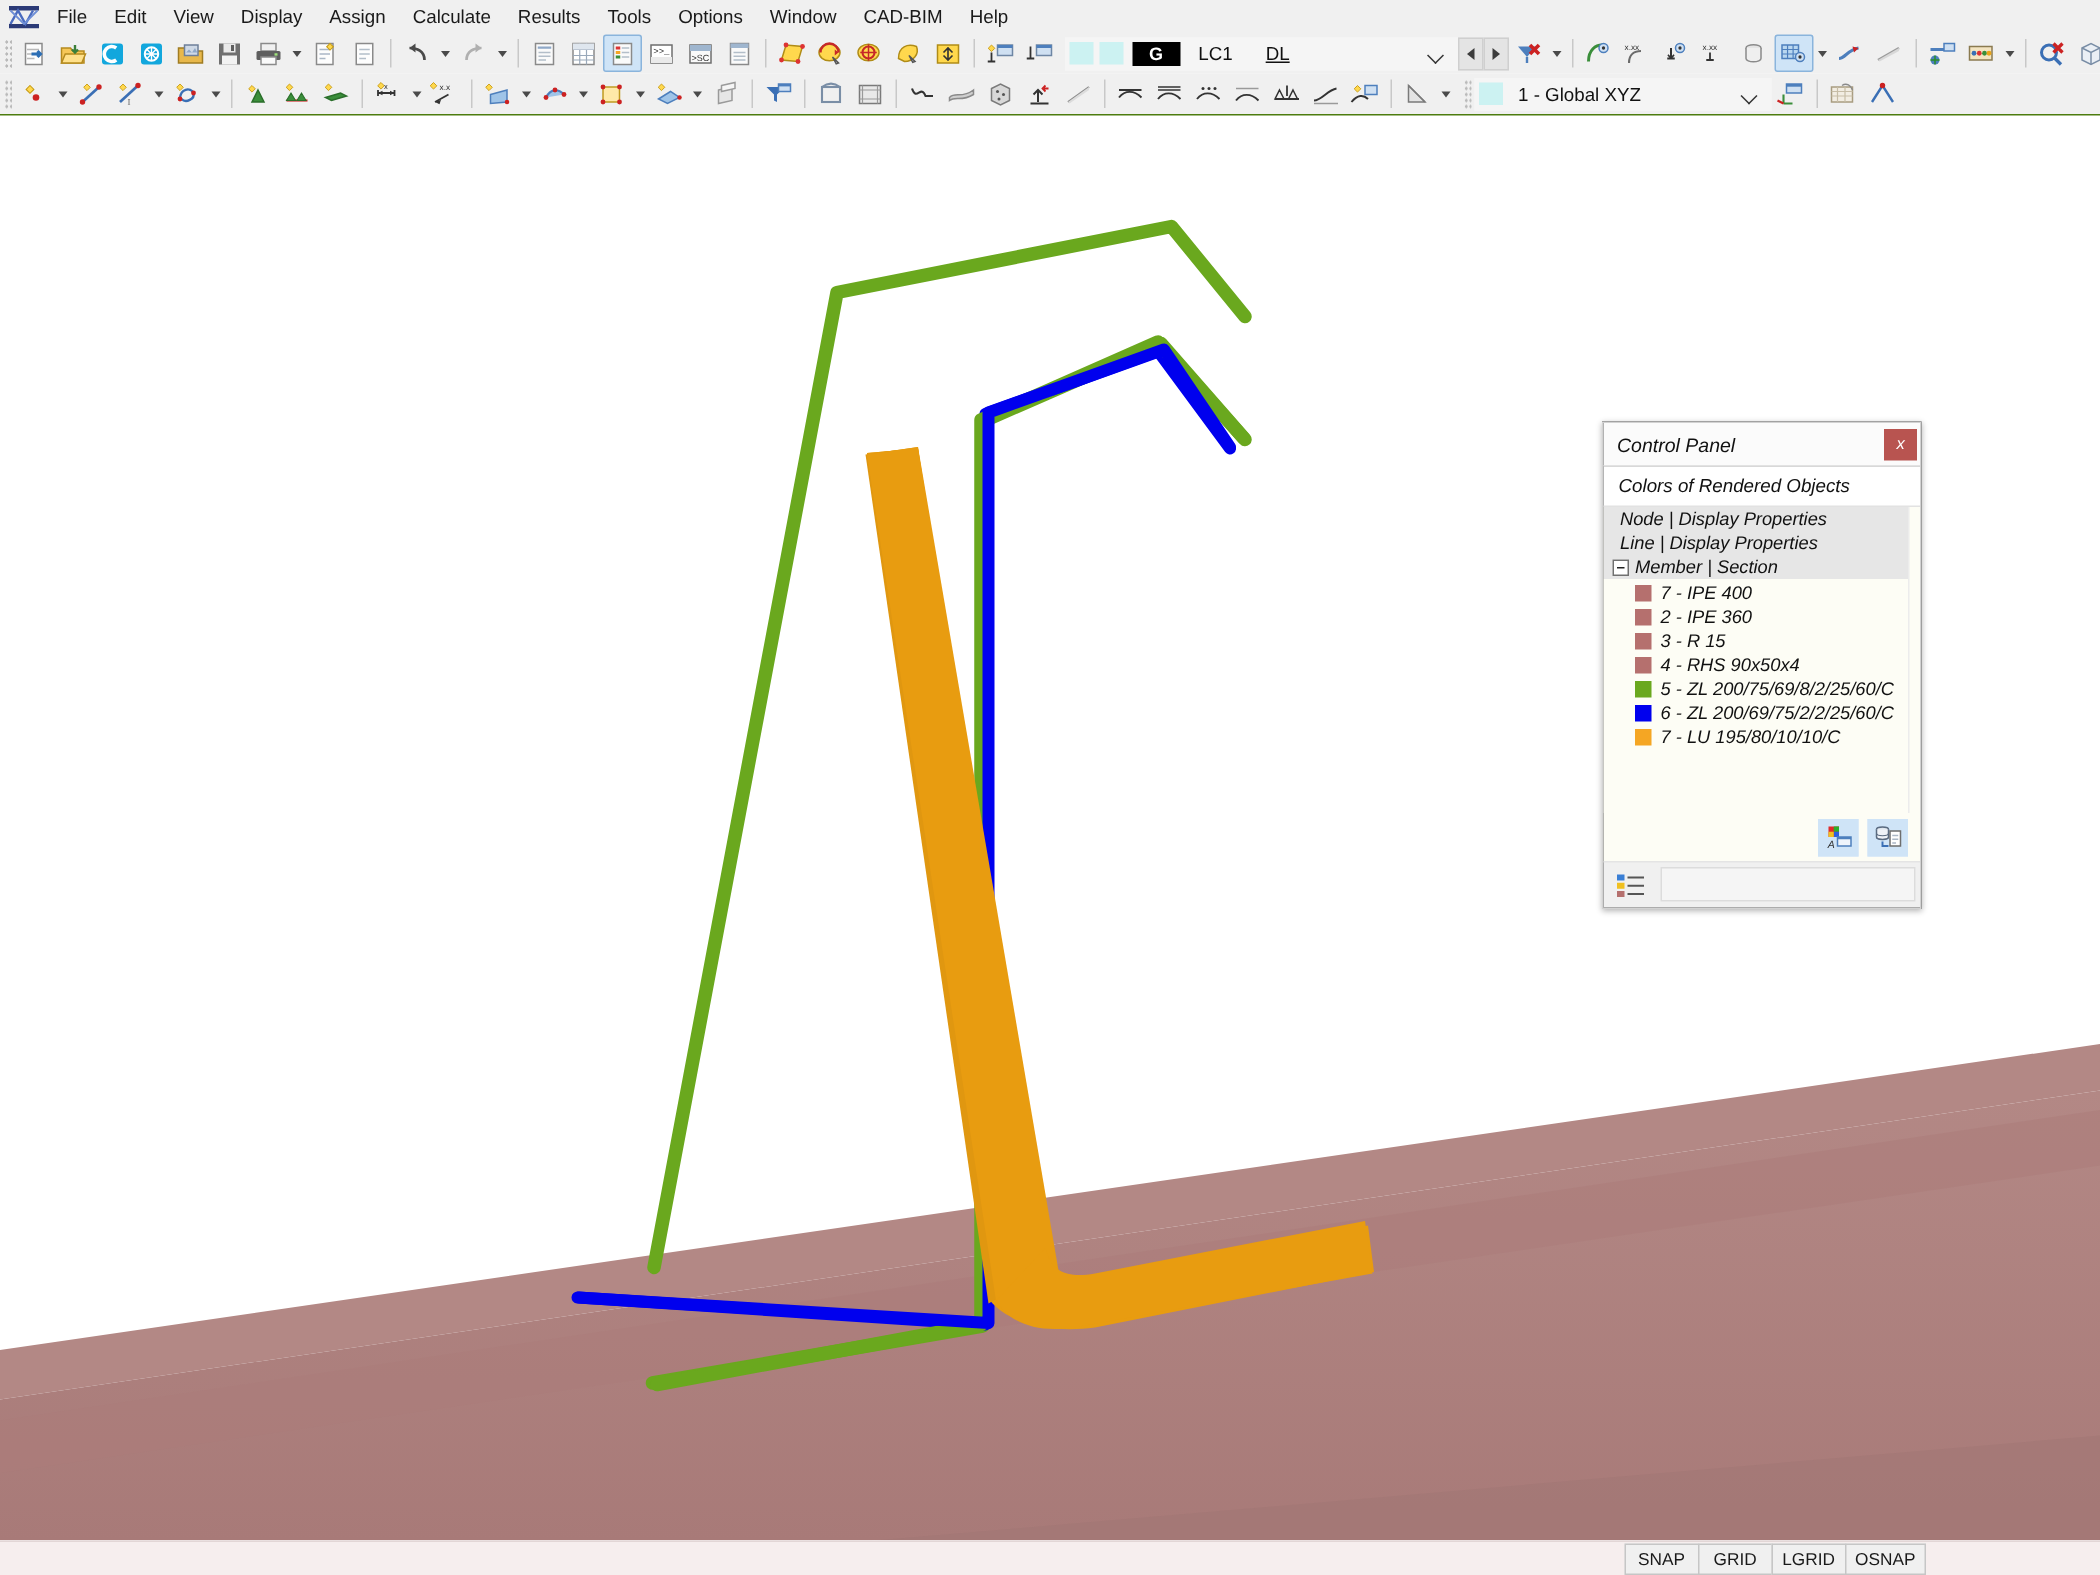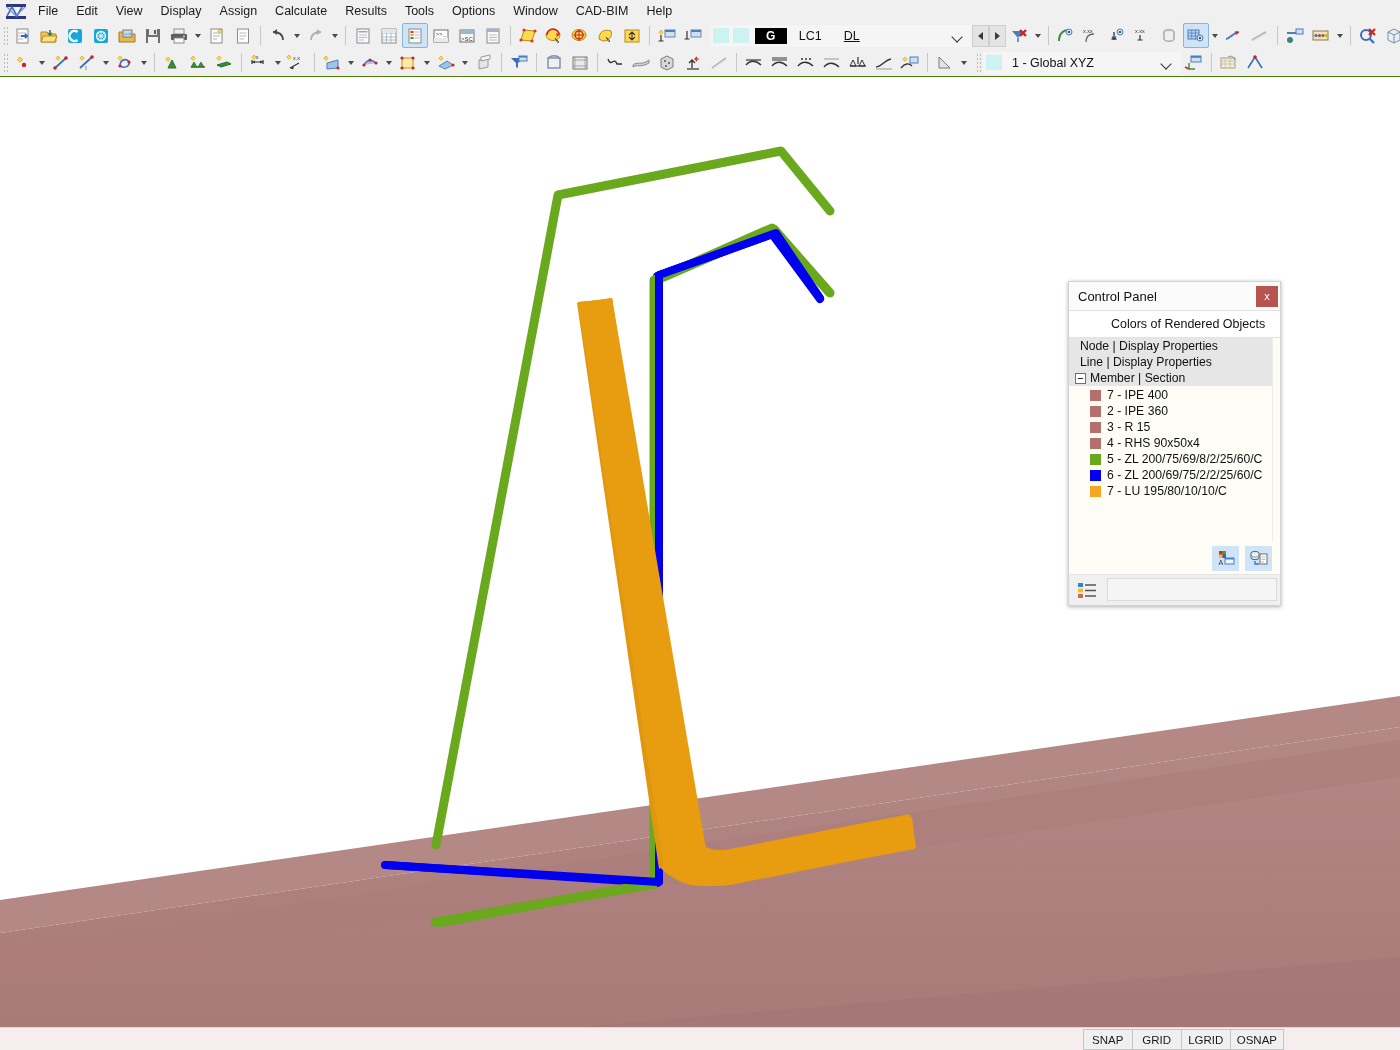--- a/index.html
+++ b/index.html
@@ -88,35 +88,35 @@
   .viewport svg{position:absolute;left:0;top:0;}
 
   
 
   
   .cpanel{
     position:absolute;left:1068px;top:281px;width:211px;height:323px;
     background:#000000;
     box-shadow:0 1px 4px rgba(0,0,0,.30);
     border:1px solid #d2d2d2;
-    display:flex;flex-direction:column;
+    display:flex;flex-direction:column;font-style:italic;
   }
   .cp-title{
     height:28px;background:#fbfbfb;display:flex;align-items:center;
     border-bottom:1px solid #e2e2e2;flex:none;
   }
   .cp-title span{font-size:13px;color:#111;margin-left:9px;}
   .cp-close{
     margin-left:auto;margin-right:2px;width:22px;height:21px;background:#b85450;
     color:#fff;font-size:11px;display:flex;align-items:center;justify-content:center;
     cursor:default;
   }
   .cp-sub{
     height:26px;background:#fff;border-bottom:1px solid #e2e2e2;
-    display:flex;align-items:center;flex:none;padding-left:32px;
+    display:flex;align-items:center;flex:none;
   }
   .cp-sub span{font-size:12.5px;color:#111;margin-left:10px;}
   .cp-tree{
     flex:1;background:#fdfdf5;position:relative;overflow:hidden;
     display:flex;flex-direction:column;
   }
   .tree-head{
     height:16px;line-height:16px;background:#e6e6e6;font-size:12.2px;color:#111;
     padding-left:11px;cursor:default;white-space:nowrap;flex:none;
   }

